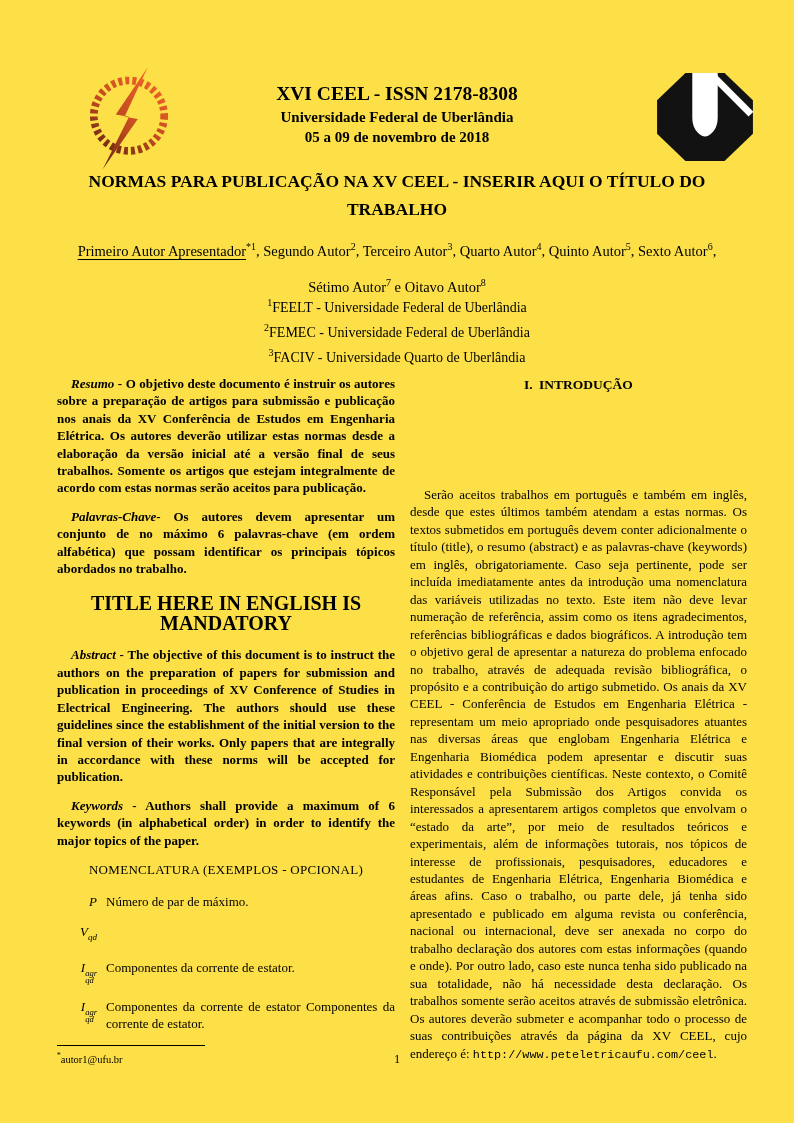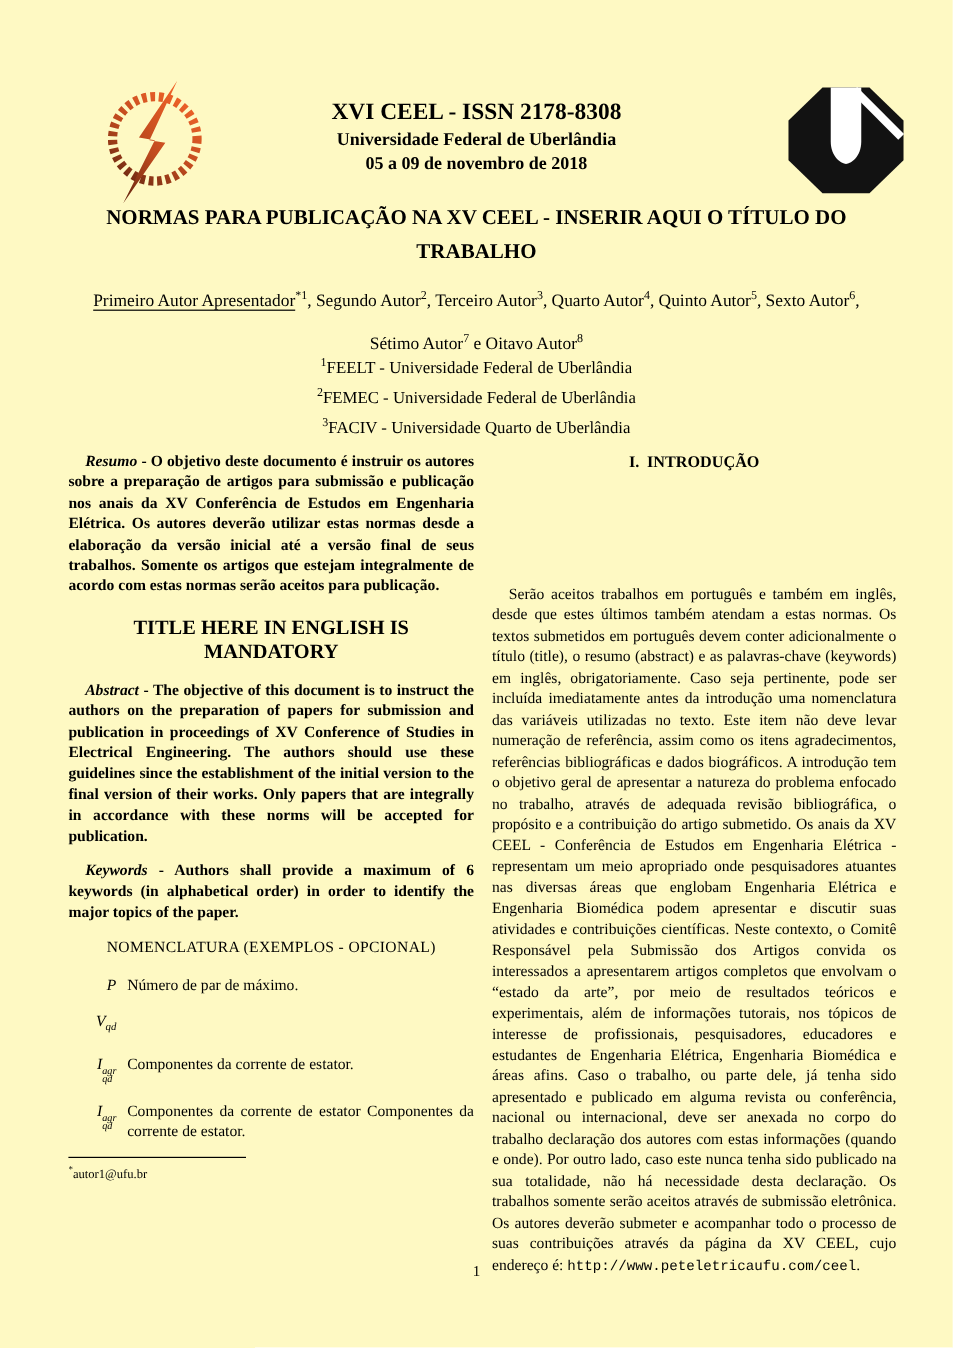--- a/index.html
+++ b/index.html
@@ -1,17 +1,17 @@
 <!DOCTYPE html>
 <html><head>
 <meta charset="utf-8">
 <style>
   html,body { margin:0; padding:0; background:#ffffff; }
   .page {
-    position:relative; width:794px; height:1123px; background:#fef9c3;
+    position:relative; width:794px; height:1123px; background:#fde047;
     font-family:"Liberation Serif", serif; color:#000; overflow:hidden;
     margin:0 auto;
   }
 
   
   .logo-left { position:absolute; top:64px; left:74px; width:110px; height:110px; }
   .logo-right{ position:absolute; top:72px; left:656px; width:98px; height:90px; }
   .header-center { position:absolute; top:82px; left:197px; width:400px; text-align:center; font-weight:bold; }
   .hdr-event { font-size:19.5px; line-height:24px; margin-bottom:1px; }
   .hdr-sub   { font-size:15px;   line-height:20px; }
@@ -38,21 +38,21 @@
   .col-left  { width:338px; margin-right:15px; }
   .col-right { width:337px; }
 
   .bold-par {
     margin:0 0 11px 0; font-size:13px; line-height:17.4px;
     font-weight:bold; text-align:justify; text-indent:14px;
   }
   .lead-italic { font-style:italic; }
 
   .english-title {
-    margin:16px 0 13px 0; font-size:17px; font-weight:bold;
+    margin:16px 0 13px 0; font-size:20px; font-weight:bold;
     text-align:center; line-height:20px;
   }
   .nom-heading {
     margin:13px 0 15px 0; font-size:13px; font-weight:normal;
     text-align:center; letter-spacing:0.3px;
   }
   .nom-row {
     display:grid; grid-template-columns:40px 1fr; column-gap:9px;
     margin-bottom:13px; font-size:13px; line-height:17px; text-align:justify;
   }
@@ -126,20 +126,21 @@
     <div><sup>2</sup><span>FEMEC - Universidade Federal de Uberlândia</span></div>
     <div><sup>3</sup><span>FACIV - Universidade Quarto de Uberlândia</span></div>
   </div>
 
   <div class="columns">
 
     <div class="col-left">
 
       <p class="bold-par"><span class="lead-italic">Resumo</span><span> - </span><span>O objetivo deste documento é instruir os autores sobre a preparação de artigos para submissão e publicação nos anais da XV Conferência de Estudos em Engenharia Elétrica. Os autores deverão utilizar estas normas desde a elaboração da versão inicial até a versão final de seus trabalhos. Somente os artigos que estejam integralmente de acordo com estas normas serão aceitos para publicação.</span></p>
 
+      <p class="bold-par"><span class="lead-italic">Palavras-Chave</span><span>- </span><span>Os autores devem apresentar um conjunto de no máximo 6 palavras-chave (em ordem alfabética) que possam identificar os principais tópicos abordados no trabalho.</span></p>
 
       <h2 class="english-title">TITLE HERE IN ENGLISH IS MANDATORY</h2>
 
       <p class="bold-par"><span class="lead-italic">Abstract</span><span> - </span><span>The objective of this document is to instruct the authors on the preparation of papers for submission and publication in proceedings of XV Conference of Studies in Electrical Engineering. The authors should use these guidelines since the establishment of the initial version to the final version of their works. Only papers that are integrally in accordance with these norms will be accepted for publication.</span></p>
 
       <p class="bold-par"><span class="lead-italic">Keywords</span><span> - </span><span>Authors shall provide a maximum of 6 keywords (in alphabetical order) in order to identify the major topics of the paper.</span></p>
 
       <h3 class="nom-heading">NOMENCLATURA (EXEMPLOS - OPCIONAL)</h3>
 
       <div>

